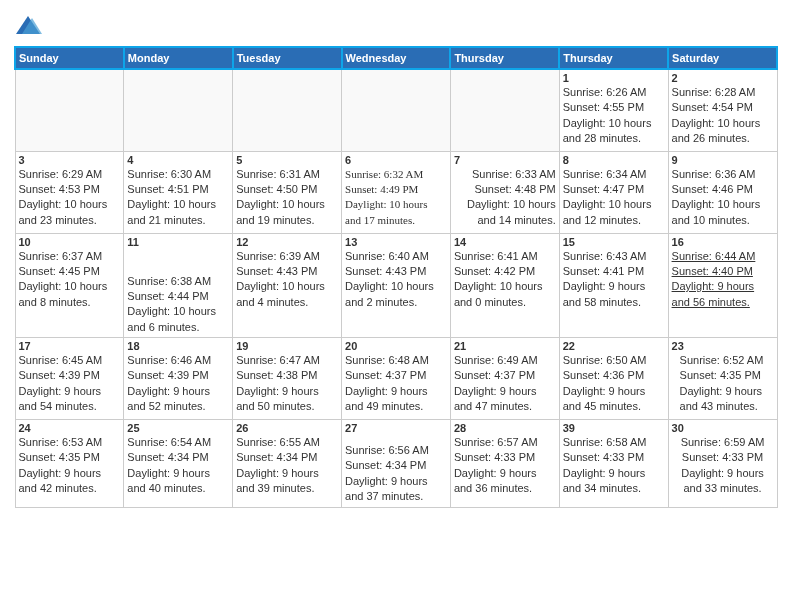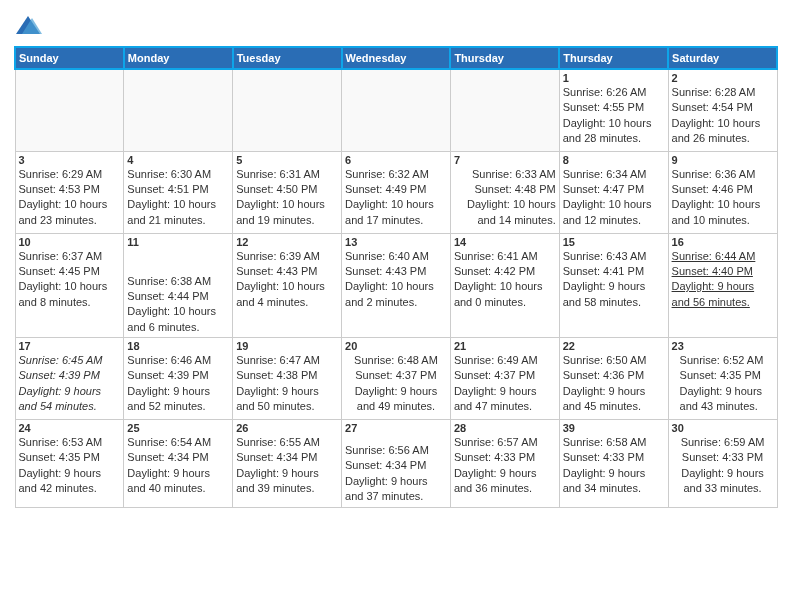--- a/index.html
+++ b/index.html
@@ -170,21 +170,21 @@
           </td>
           <td>
             <span class="day-num">5</span>
             <div class="day-info" style="white-space: pre-line;">Sunrise: 6:31 AM
 Sunset: 4:50 PM
 Daylight: 10 hours
 and 19 minutes.</div>
           </td>
           <td>
             <span class="day-num">6</span>
-            <div class="day-info" style="white-space: pre-line;">Sunrise: 6:32 AM
+            <div class="day-info" style="white-space: pre-line; font-family: Liberation Serif, serif;">Sunrise: 6:32 AM
 Sunset: 4:49 PM
 Daylight: 10 hours
 and 17 minutes.</div>
           </td>
           <td>
             <span class="day-num">7</span>
             <div class="day-info" style="white-space: pre-line; text-align: right;">Sunrise: 6:33 AM
 Sunset: 4:48 PM
 Daylight: 10 hours
 and 14 minutes.</div>
@@ -251,42 +251,42 @@
             <span class="day-num">16</span>
             <div class="day-info" style="white-space: pre-line; text-decoration: underline;">Sunrise: 6:44 AM
 Sunset: 4:40 PM
 Daylight: 9 hours
 and 56 minutes.</div>
           </td>
         </tr>
         <tr>
           <td>
             <span class="day-num">17</span>
-            <div class="day-info" style="white-space: pre-line; font-style: italic;">Sunrise: 6:45 AM
+            <div class="day-info" style="white-space: pre-line;">Sunrise: 6:45 AM
 Sunset: 4:39 PM
 Daylight: 9 hours
 and 54 minutes.</div>
           </td>
           <td>
             <span class="day-num">18</span>
             <div class="day-info" style="white-space: pre-line;">Sunrise: 6:46 AM
 Sunset: 4:39 PM
 Daylight: 9 hours
 and 52 minutes.</div>
           </td>
           <td>
             <span class="day-num">19</span>
             <div class="day-info" style="white-space: pre-line;">Sunrise: 6:47 AM
 Sunset: 4:38 PM
 Daylight: 9 hours
 and 50 minutes.</div>
           </td>
           <td>
             <span class="day-num">20</span>
-            <div class="day-info" style="white-space: pre-line; text-align: center;">Sunrise: 6:48 AM
+            <div class="day-info" style="white-space: pre-line;">Sunrise: 6:48 AM
 Sunset: 4:37 PM
 Daylight: 9 hours
 and 49 minutes.</div>
           </td>
           <td>
             <span class="day-num">21</span>
             <div class="day-info" style="white-space: pre-line;">Sunrise: 6:49 AM
 Sunset: 4:37 PM
 Daylight: 9 hours
 and 47 minutes.</div>

